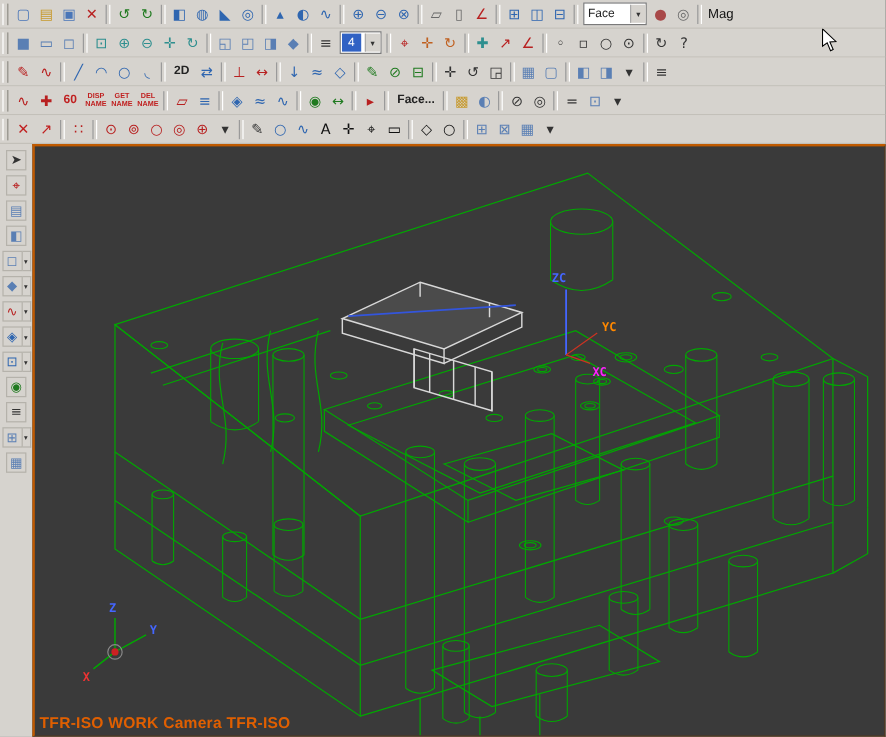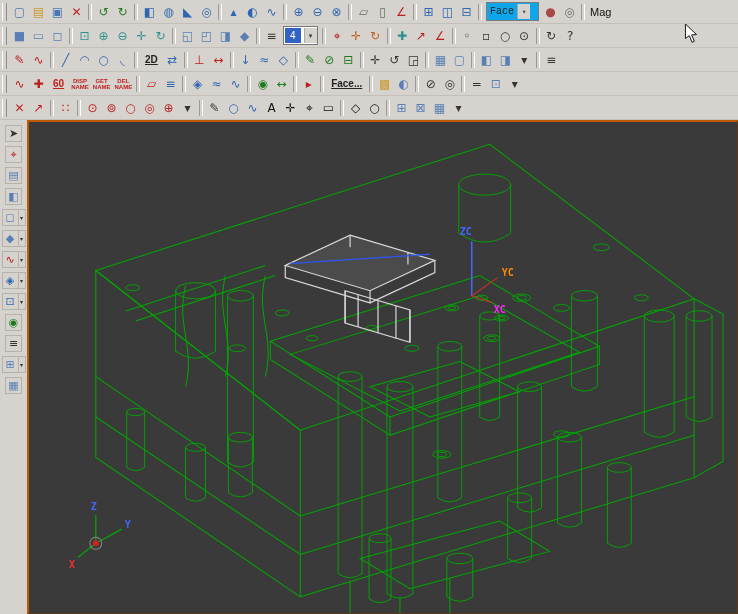--- a/index.html
+++ b/index.html
@@ -19,31 +19,31 @@
   .tb-btn{
     width:19px;height:19px;flex:0 0 auto;
     display:flex;align-items:center;justify-content:center;
     font-family:"DejaVu Sans",sans-serif;font-size:12px;line-height:1;
     background:transparent;border:1px solid transparent;padding:0;margin:0;
     cursor:default;
   }
   .tb-sep{flex:0 0 auto;width:2px;height:16px;margin:0 2px;border-left:1px solid #9a9a9a;border-right:1px solid #ffffff;}
   .tb-grip{flex:0 0 auto;width:3px;height:18px;margin:0 3px 0 1px;border-left:1px solid #ffffff;border-right:1px solid #8f8d86;}
   .tb-combo{
-    flex:0 0 auto;display:flex;align-items:center;
+    flex:0 0 auto;display:flex;align-items:center;justify-content:space-between;
     min-width:48px;height:17px;margin:0 2px;padding-left:3px;
-    background:#0ea5e9;border:1px solid #7a7a7a;font-size:10px;color:#222;font-family:Liberation Mono, monospace;
+    background:#ffffff;border:1px solid #7a7a7a;font-size:10px;color:#222;
   }
   .combo-arrow{width:12px;height:15px;margin-left:3px;background:#d6d3ce;border-left:1px solid #aaa;
     display:flex;align-items:center;justify-content:center;font-size:7px;color:#333;}
   .tb-spin{flex:0 0 auto;display:flex;align-items:center;height:17px;margin:0 2px;padding-left:1px;
     background:#ffffff;border:1px solid #7a7a7a;}
   .spin-value{background:#3162c4;color:#ffffff;font-size:10px;padding:0 5px;line-height:15px;}
   .tb-txtbtn{flex:0 0 auto;height:18px;padding:0 3px;margin:0 1px;background:transparent;
-    border:1px solid transparent;font-size:10px;font-weight:bold;cursor:default;text-decoration:underline;}
+    border:1px solid transparent;font-size:10px;font-weight:bold;cursor:default;}
   .tb-txtbtn2{flex:0 0 auto;height:19px;padding:0 1px;margin:0;background:transparent;border:1px solid transparent;
     font-size:6px;line-height:6px;font-weight:bold;color:#c02020;white-space:pre-line;text-align:center;cursor:default;}
   .tb-label{flex:0 0 auto;font-size:11px;color:#111;margin:0 3px;}
   
   .main{display:flex;height:494px;}
   .left-toolbar{
     width:27px;flex:0 0 auto;background:#d6d3ce;
     display:flex;flex-direction:column;align-items:center;padding-top:5px;gap:4px;
   }
   .lt-item{display:flex;align-items:center;}
@@ -524,18 +524,19 @@
         <line x1="67" y1="417" x2="93" y2="403" stroke="#00aa00" stroke-width="1.2"></line>
         <line x1="67" y1="417" x2="49" y2="431" stroke="#00aa00" stroke-width="1.2"></line>
         <circle cx="67" cy="417" r="6" fill="none" stroke="#888888"></circle>
         <circle cx="67" cy="417" r="3" fill="#cc2222"></circle>
         <text x="62" y="384" fill="#4466ff">Z</text>
         <text x="96" y="402" fill="#4466ff">Y</text>
         <text x="40" y="441" fill="#ee3333">X</text>
       </g>
     </svg>
 
+    <div class="status-text">TFR-ISO WORK Camera TFR-ISO</div>
   </div>
 </div>
 
 <svg class="cursor" width="14" height="20" viewBox="0 0 12 18">
   <path d="M1 0 L1 13 L4.5 10.5 L7 16.5 L9 15.5 L6.5 9.8 L11 9.5 Z" fill="#ffffff" stroke="#000000" stroke-width="0.8"></path>
 </svg>
 
 </body></html>

